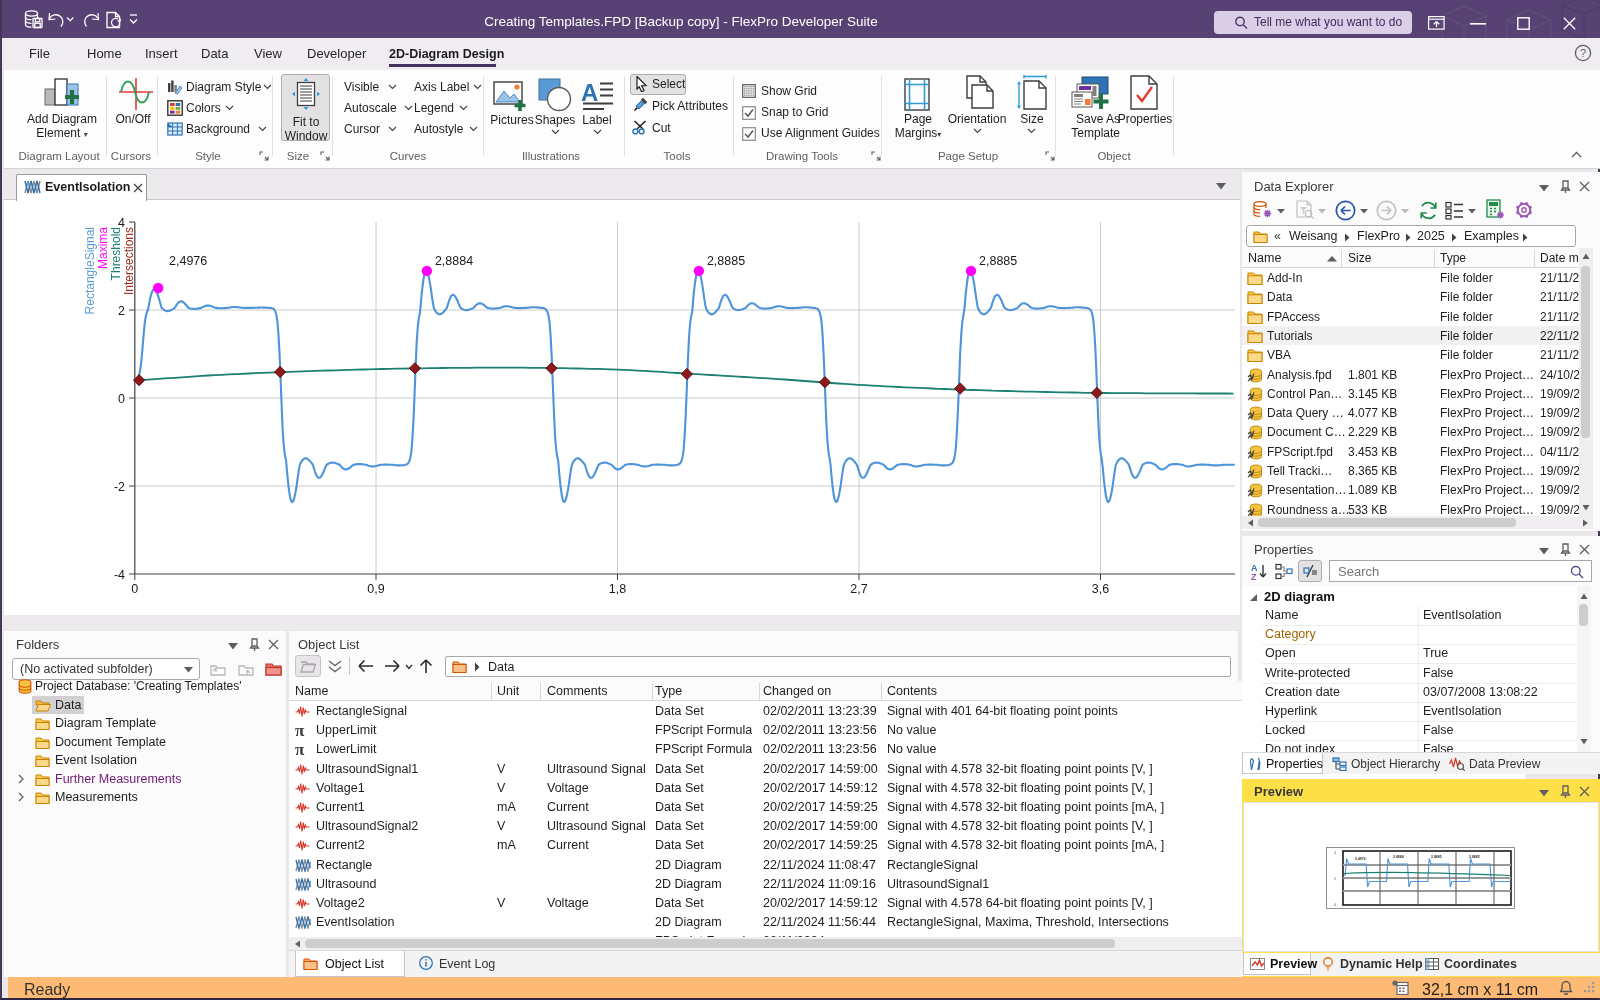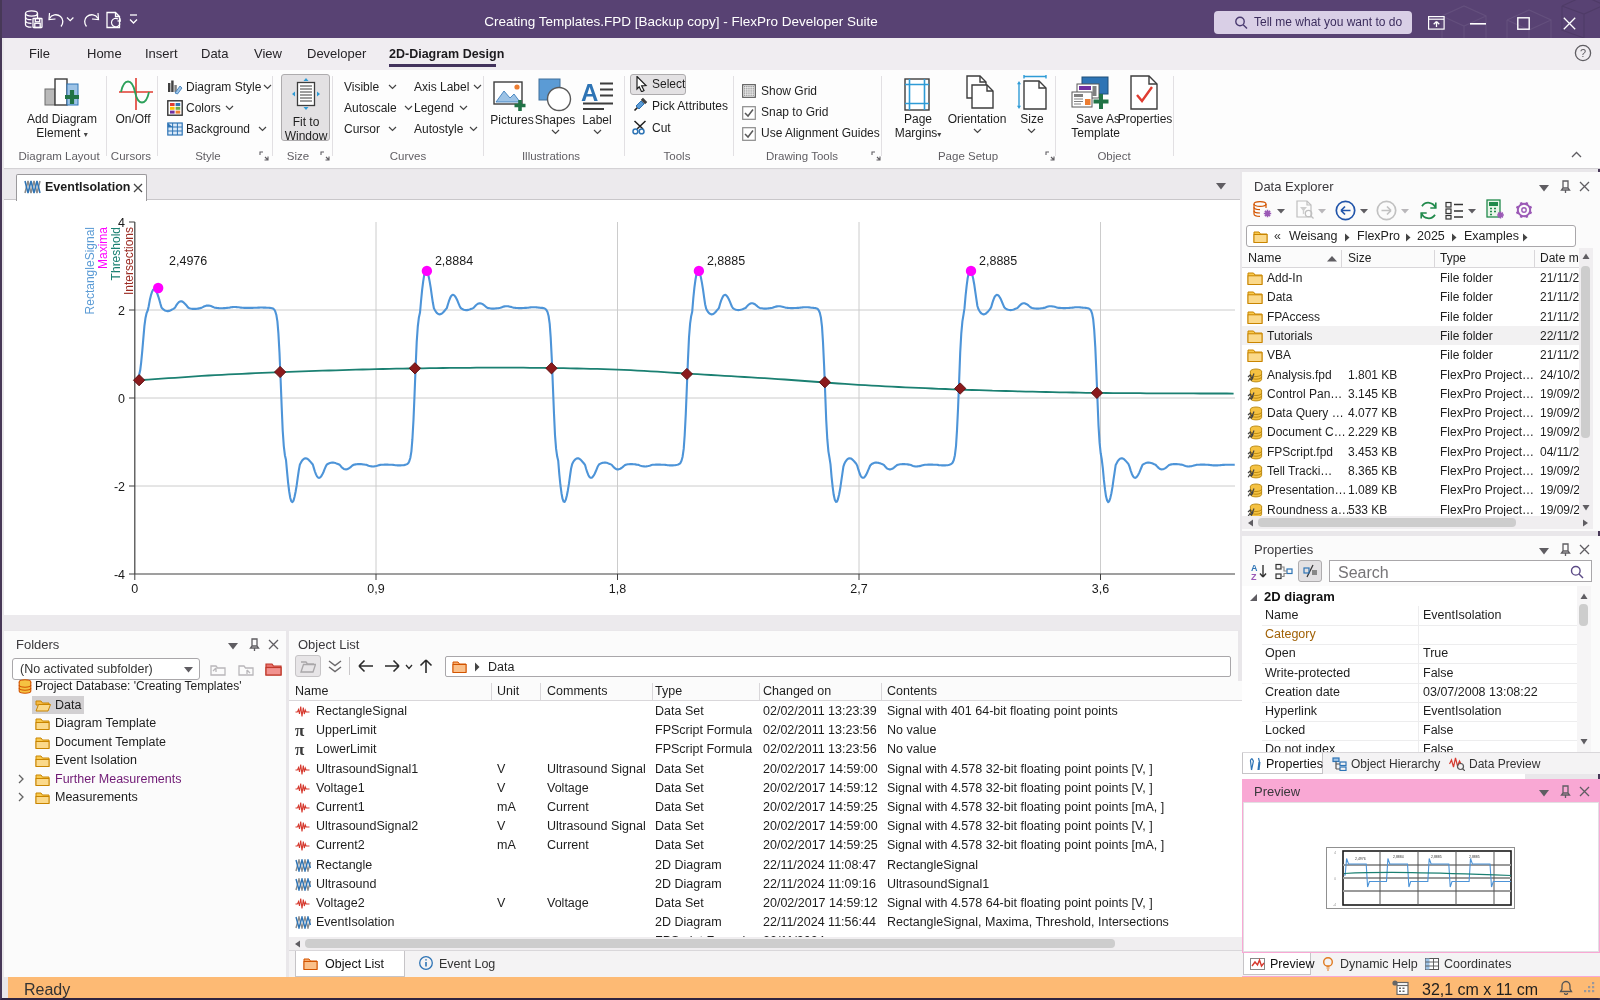--- a/index.html
+++ b/index.html
@@ -31,21 +31,21 @@
 #chartwrap{position:absolute;left:0px;top:29px;width:1236px;height:416px;background:#fff;border-top:1px solid #c9c7ca;}
 
 .panel-title{position:absolute;font-size:13px;color:#3a383c;}
 
 #folders{left:2px;top:631px;width:282px;height:346px;background:#fbfbfb;}
 
 #objlist{left:287px;top:631px;width:949px;height:346px;background:#fbfbfb;}
 
 #dataexp{left:1240px;top:172px;width:358px;height:359px;background:#fbfbfb;}
 #props{left:1240px;top:536px;width:358px;height:238px;background:#fbfbfb;}
-#preview{left:1240px;top:779px;width:358px;height:198px;background:#f9a8d4;}
+#preview{left:1240px;top:779px;width:358px;height:198px;background:#fde047;font-weight:bold;}
 
 #statusbar{left:6px;top:977px;width:1596px;height:21px;background:#fdba74;font-size:16px;color:#333;}
 </style></head><body>
 <div id="root">
 <div id="titlebar" class="abs">
 <svg class="abs" style="left:1410px;top:0" width="190" height="38" viewBox="0 0 190 38">
 <g fill="none" stroke="rgba(255,255,255,0.07)" stroke-width="1.2">
 <path d="M30,38 L30,16 L52,6 L74,16 L74,38 M30,16 L52,26 L74,16 M52,26 L52,38"></path>
 <path d="M95,20 L117,10 L139,20 L139,44 M95,20 L95,44 M95,20 L117,30 L139,20 M117,30 L117,52"></path>
 </g>
@@ -997,21 +997,21 @@
         <rect x="1" y="11" width="5" height="4.5"></rect>
 <path d="M6,4 h3 v4 h3 M6,13.5 h3 v-3 h3" stroke="#888"></path>
 </svg>
 <div class="abs" style="left:56px;top:24px;width:24px;height:22px;background:#e3e1e3;border:1px solid #aeacae;border-radius:3px;"></div>
 <svg class="abs" style="left:61px;top:28px" width="15" height="14" viewBox="0 0 15 14">
 <path d="M10,1 L4,13" stroke="#333" stroke-width="1.2"></path>
 <rect x="1" y="4" width="5" height="5" fill="none" stroke="#2e74b5" stroke-width="1.2"></rect>
 <rect x="9" y="6" width="5" height="5" fill="#888"></rect>
 </svg>
 <div class="abs" style="left:87px;top:24px;width:263px;height:22px;background:#fff;border:1px solid #a9a7aa;">
-<span style="position:absolute;left:8px;top:3px;font-size:16px;color:#767477">Search</span>
+<span style="position:absolute;left:8px;top:3px;font-size:13px;color:#767477">Search</span>
 <svg style="position:absolute;right:7px;top:4px" width="14" height="14" viewBox="0 0 14 14" fill="none" stroke="#5b4a86" stroke-width="1.4">
           <circle cx="5.8" cy="5.8" r="4.3"></circle>
           <path d="M9,9 L13,13"></path>
         </svg>
 </div>
 <div class="abs" style="left:0;top:50px;width:335px;height:166px;background:#fff;">
 <svg class="abs" style="left:7px;top:7px" width="9" height="9" viewBox="0 0 9 9" fill="#5f5d62">
           <path d="M8,1 V8 H1 Z"></path>
         </svg>
 <span class="abs" style="left:22px;top:3px;font-size:13px;font-weight:bold;color:#111">2D diagram</span>

